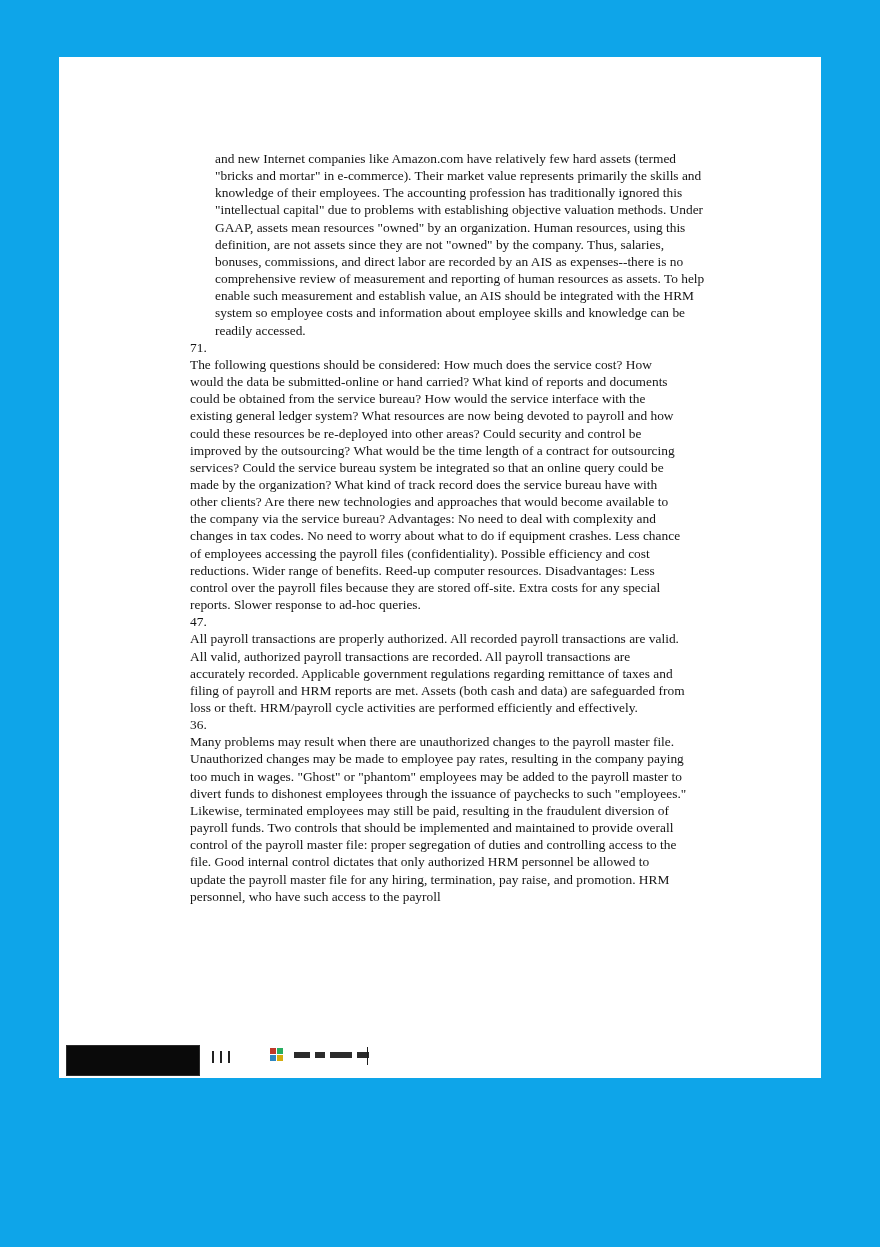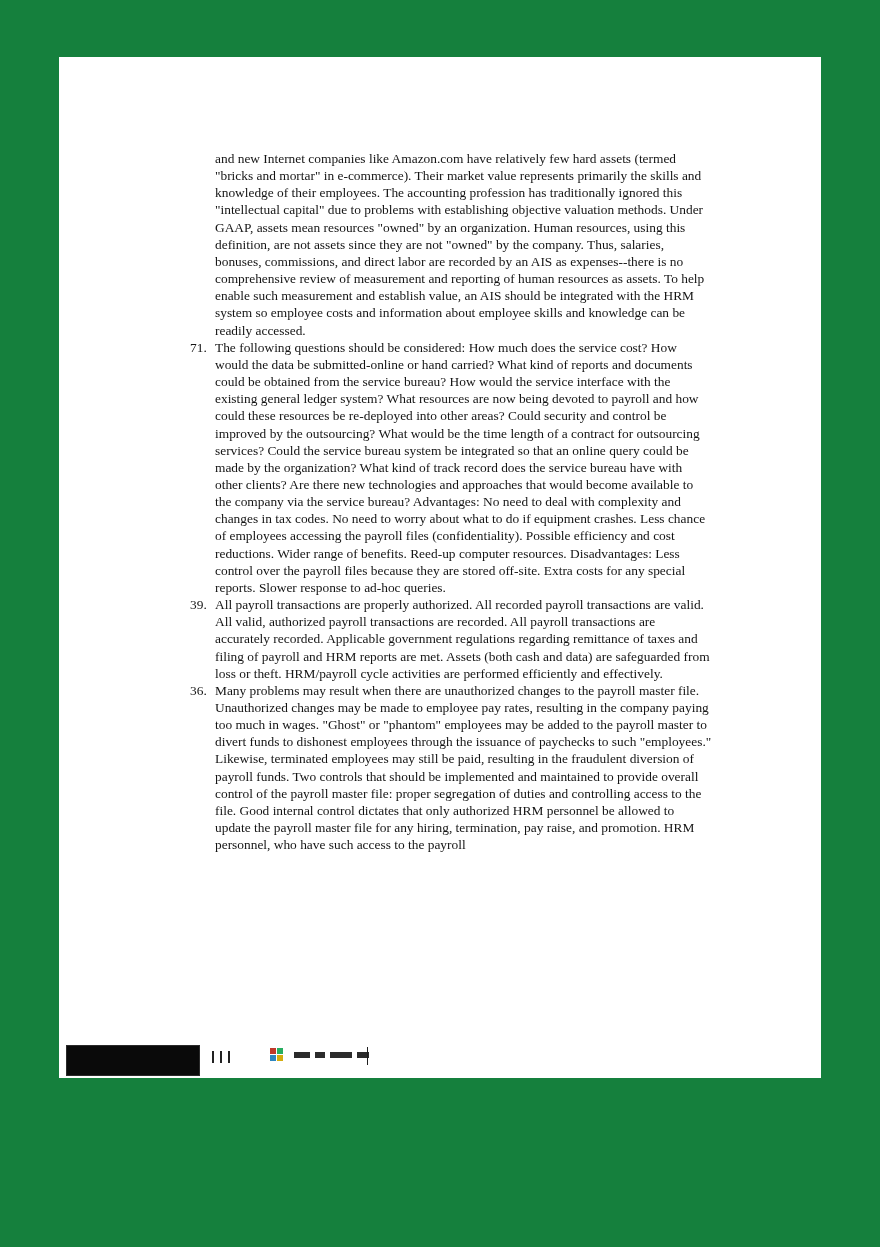--- a/index.html
+++ b/index.html
@@ -10,21 +10,21 @@
   body {
     width: 880px;
     height: 1247px;
     position: relative;
     overflow: hidden;
     font-family: "Liberation Serif", serif;
   }
   .canvas {
     position: absolute;
     inset: 0;
-    background: #15803d;
+    background: #0ea5e9;
   }
   .page {
     position: absolute;
     left: 59px;
     top: 57px;
     width: 762px;
     height: 1021px;
     background: #ffffff;
   }
   .textblock {
@@ -37,20 +37,21 @@
     line-height: 17.15px;
     text-align: left;
   }
   .intro {
     margin: 0 0 0 25px;
     width: 497px;
   }
   .item {
     display: flex;
     margin: 0;
+    flex-direction: column;
   }
   .item .num {
     flex: none;
     width: 25px;
   }
   .item .itxt {
     width: 497px;
   }
   
   .strip {
@@ -134,21 +135,21 @@
 
     <div class="textblock">
       <p class="intro">and new Internet companies like Amazon.com have relatively few hard assets (termed "bricks and mortar" in e-commerce).  Their market value represents primarily the skills and knowledge of their employees. The accounting profession has traditionally ignored this "intellectual capital" due to problems with establishing objective valuation methods. Under GAAP, assets mean resources "owned" by an organization. Human resources, using this definition, are not assets since they are not "owned" by the company. Thus, salaries, bonuses, commissions, and direct labor are recorded by an AIS as expenses--there is no comprehensive review of measurement and reporting of human resources as assets. To help enable such measurement and establish value, an AIS should be integrated with the HRM system so employee costs and information about employee skills and knowledge can be readily accessed.</p>
 
       <div class="item">
         <span class="num">71.</span>
         <span class="itxt">The following questions should be considered: How much does the service cost? How would the data be submitted-online or hand carried?  What kind of reports and documents could be obtained from the service bureau? How would the service interface with the existing general ledger system? What resources are now being devoted to payroll and how could these resources be re-deployed into other areas? Could security and control be improved by the outsourcing? What would be the time length of a contract for outsourcing services? Could the service bureau system be integrated so that an online query could be made by the organization? What kind of track record does the service bureau have with other clients?  Are there new technologies and approaches that would become available to the company via the service bureau?  Advantages: No need to deal with complexity and changes in tax codes. No need to worry about what to do if equipment crashes. Less chance of employees accessing the payroll files (confidentiality). Possible efficiency and cost reductions. Wider range of benefits.  Reed-up computer resources. Disadvantages: Less control over the payroll files because they are stored off-site. Extra costs for any special reports.  Slower response to ad-hoc queries.</span>
       </div>
 
       <div class="item">
-        <span class="num">39.</span>
+        <span class="num">47.</span>
         <span class="itxt">All payroll transactions are properly authorized. All recorded payroll transactions are valid. All valid, authorized payroll transactions are recorded. All payroll transactions are accurately recorded. Applicable government regulations regarding remittance of taxes and filing of payroll and HRM reports are met. Assets (both cash and data) are safeguarded from loss or theft. HRM/payroll cycle activities are performed efficiently and effectively.</span>
       </div>
 
       <div class="item">
         <span class="num">36.</span>
         <span class="itxt">Many problems may result when there are unauthorized changes to the payroll master file.  Unauthorized changes may be made to employee pay rates, resulting in the company paying too much in wages.  "Ghost" or "phantom" employees may be added to the payroll master to divert funds to dishonest employees through the issuance of paychecks to such "employees."  Likewise, terminated employees may still be paid, resulting in the fraudulent diversion of payroll funds. Two controls that should be implemented and maintained to provide overall control of the payroll master file: proper segregation of duties and controlling access to the file.  Good internal control dictates that only authorized HRM personnel be allowed to update the payroll master file for any hiring, termination, pay raise, and promotion.  HRM personnel, who have such access to the payroll</span>
       </div>
     </div>
 
     <div class="strip">

